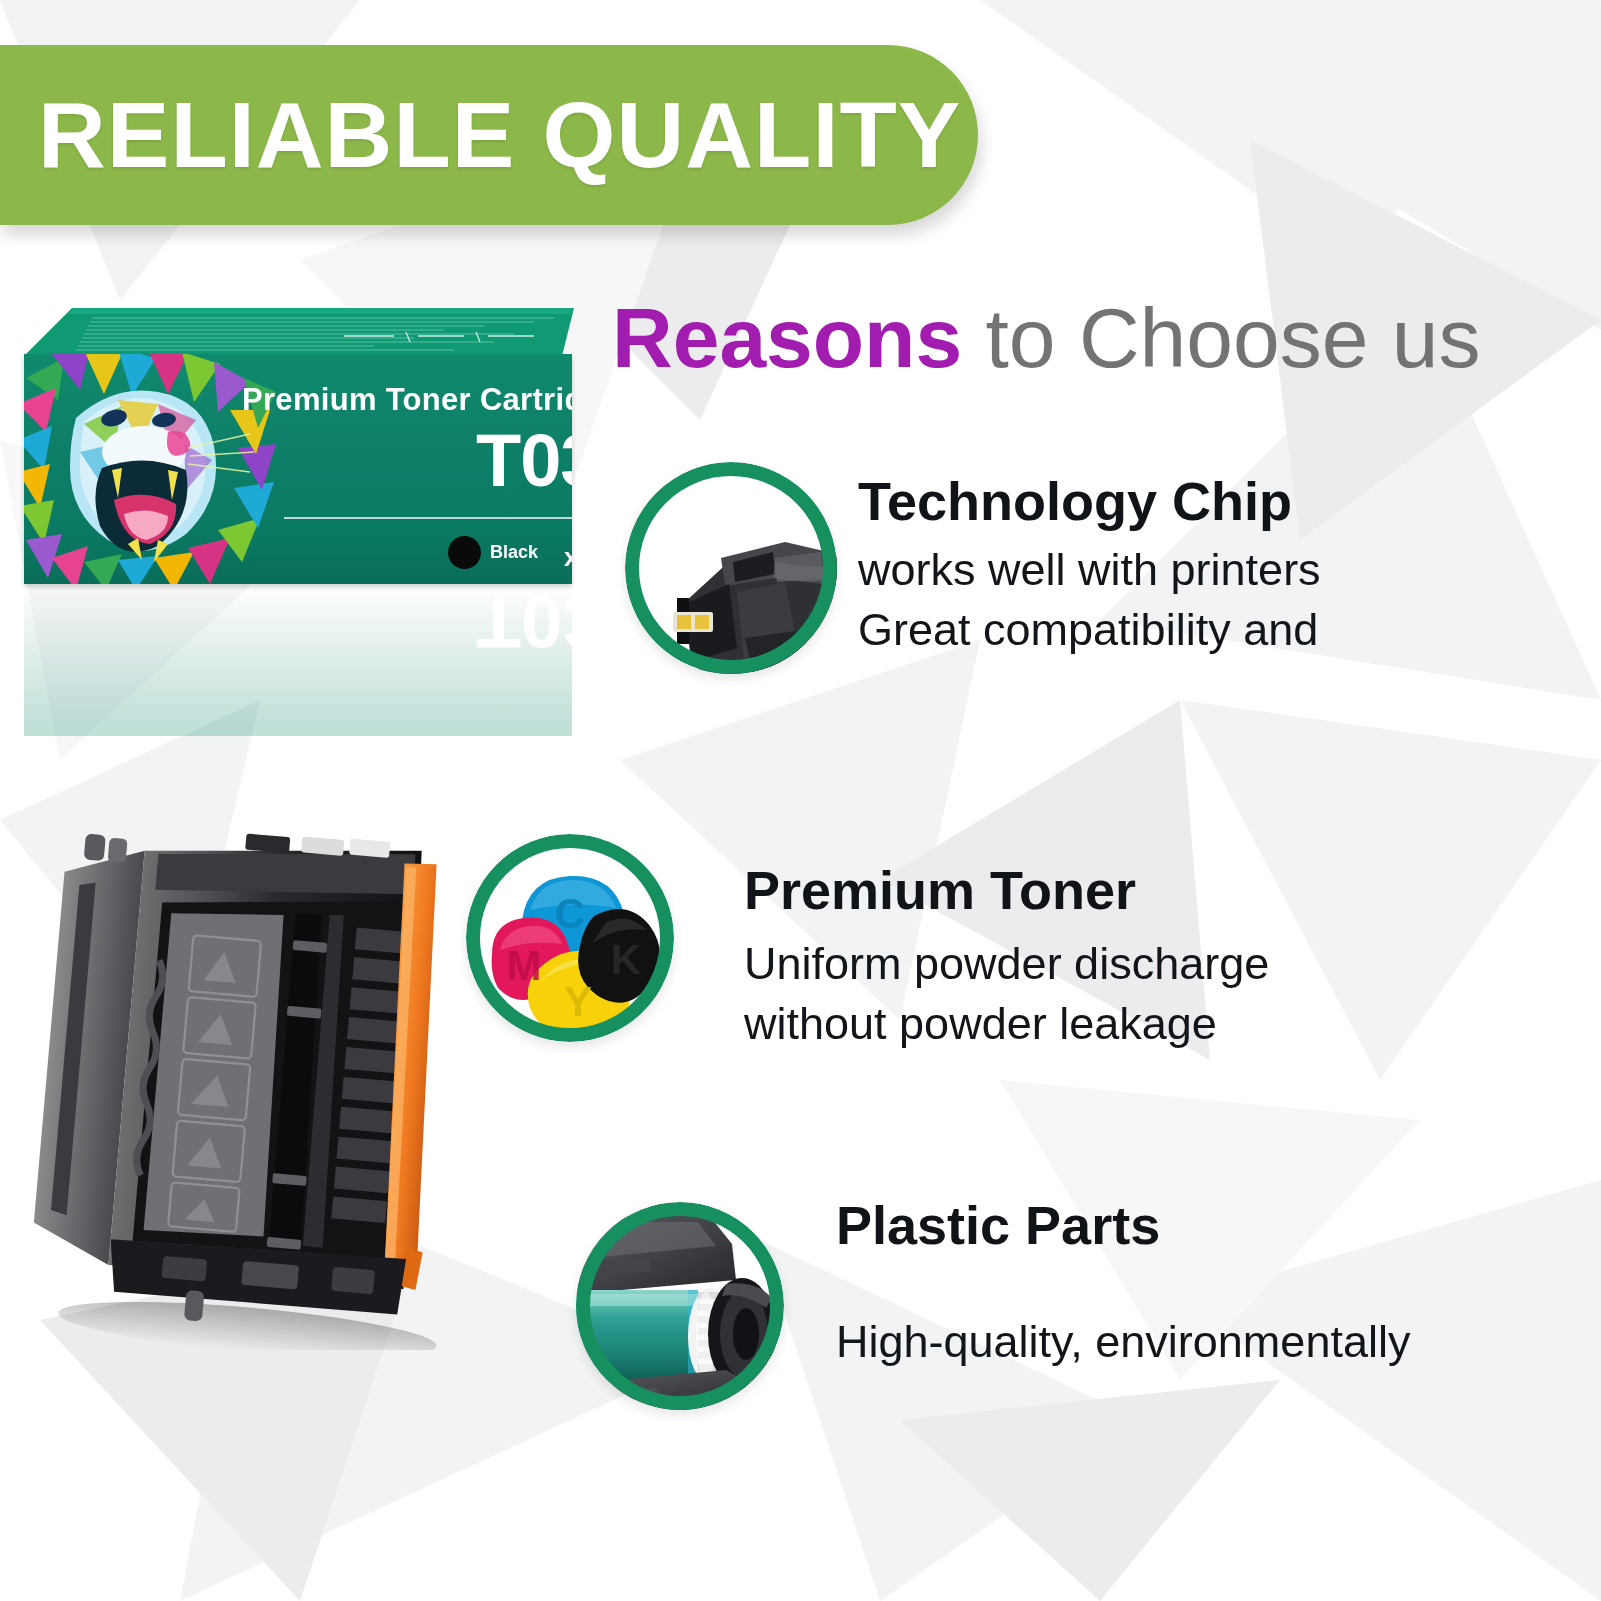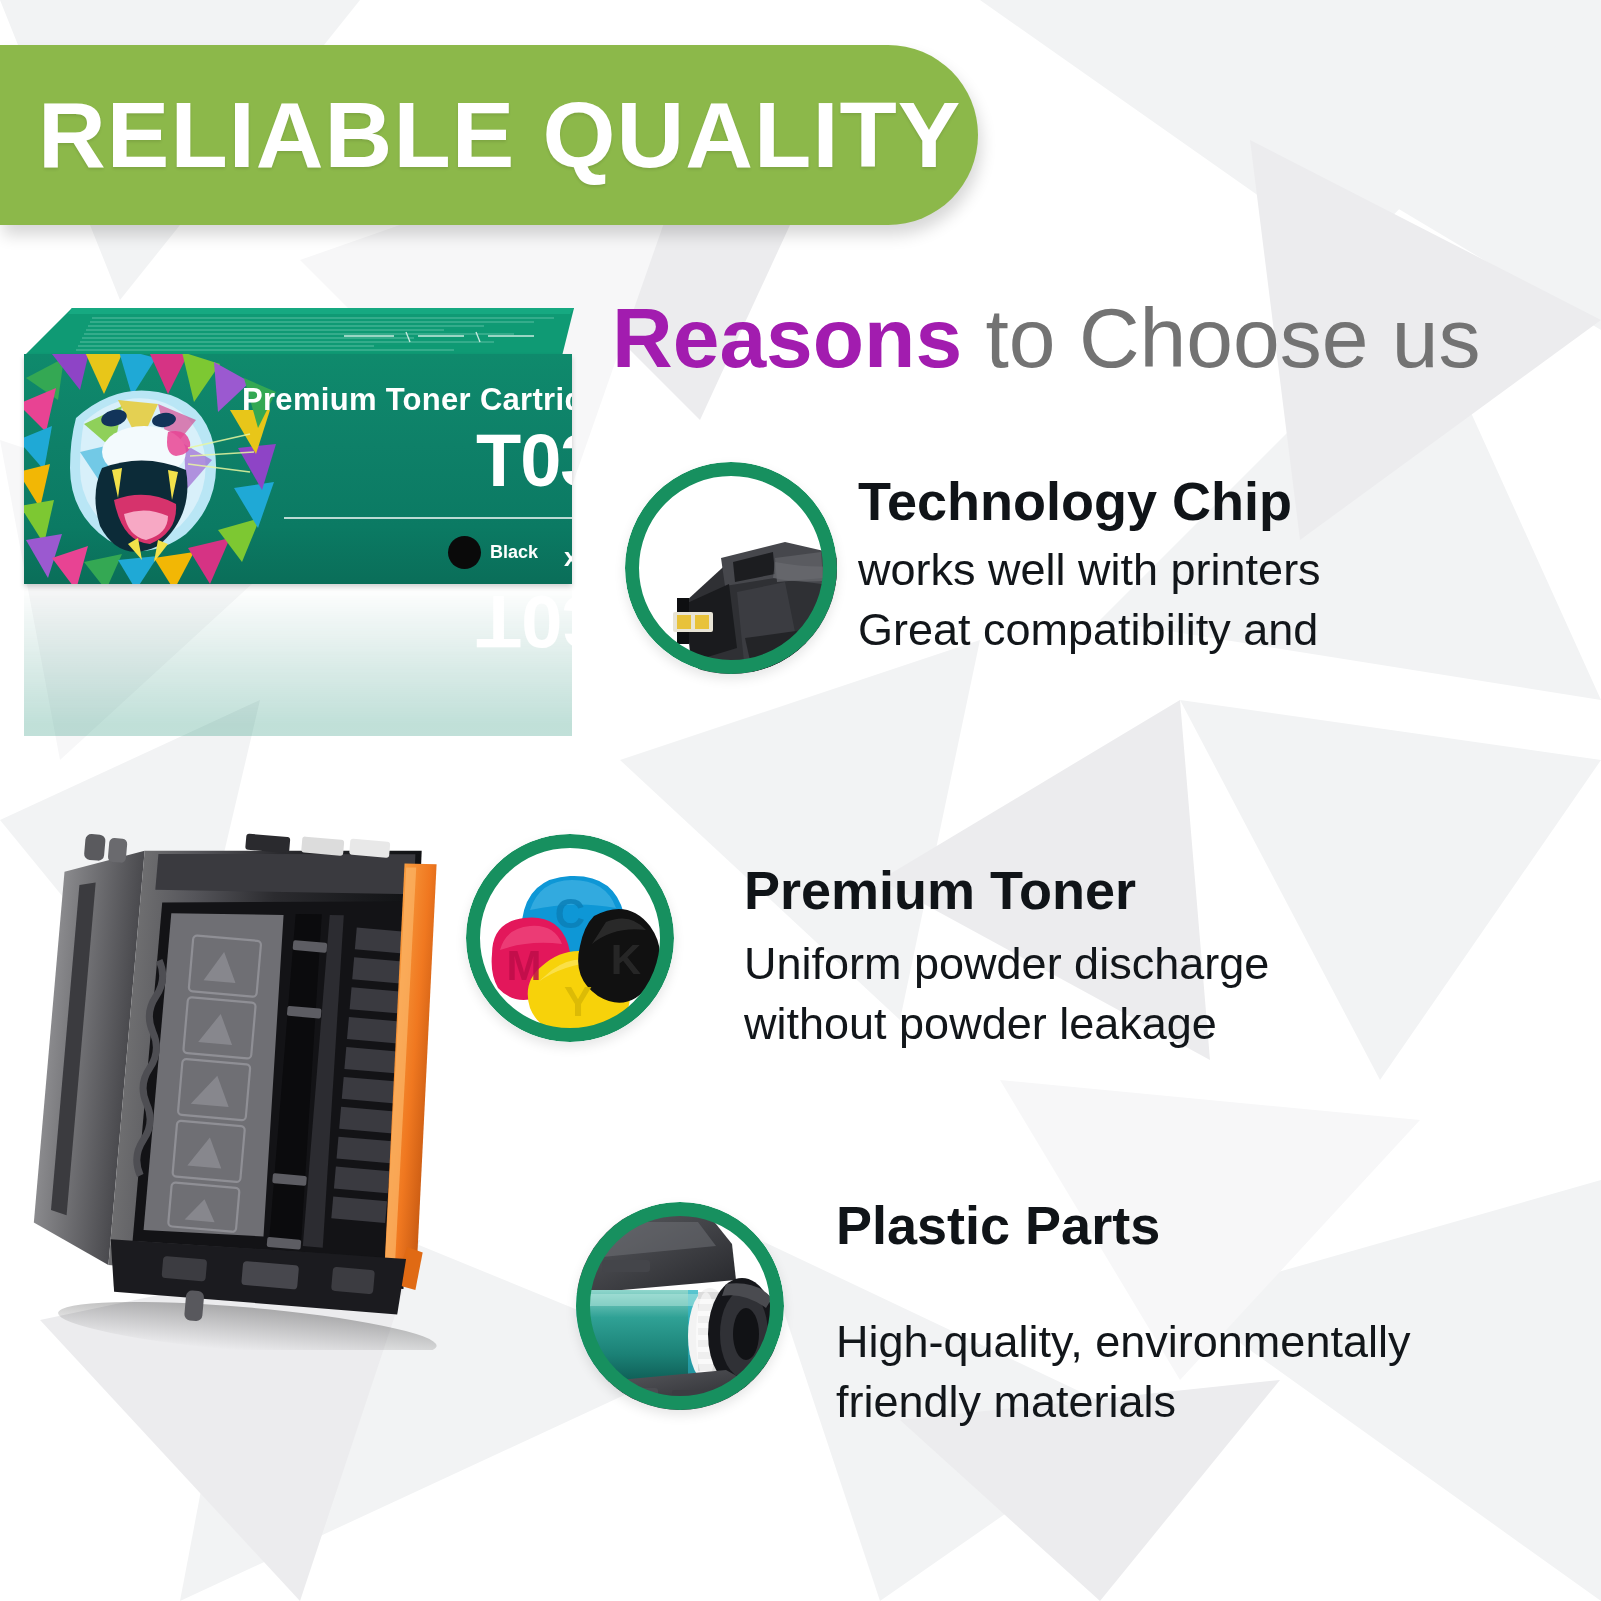--- a/index.html
+++ b/index.html
@@ -462,15 +462,14 @@
 
       <path d="M0,182 L150,168 L182,186 L186,208 L0,208 Z" fill="url(#gHouse)"></path>
       <rect x="22" y="186" width="60" height="12" rx="3" fill="#4c4d52"></rect>
       <rect x="96" y="188" width="44" height="12" rx="3" fill="#3c3d42"></rect>
     </svg>
     <div class="ring"></div>
   </div>
   <div class="feat-title" style="left:836px; top:1194px;">Plastic Parts</div>
   <div class="feat-desc" style="left:836px; top:1276px; width:700px;margin-top:36px;">
     <div>High-quality, environmentally</div>
-    <div>friendly materials</div>
   </div>
 </div>
 
 </body></html>

